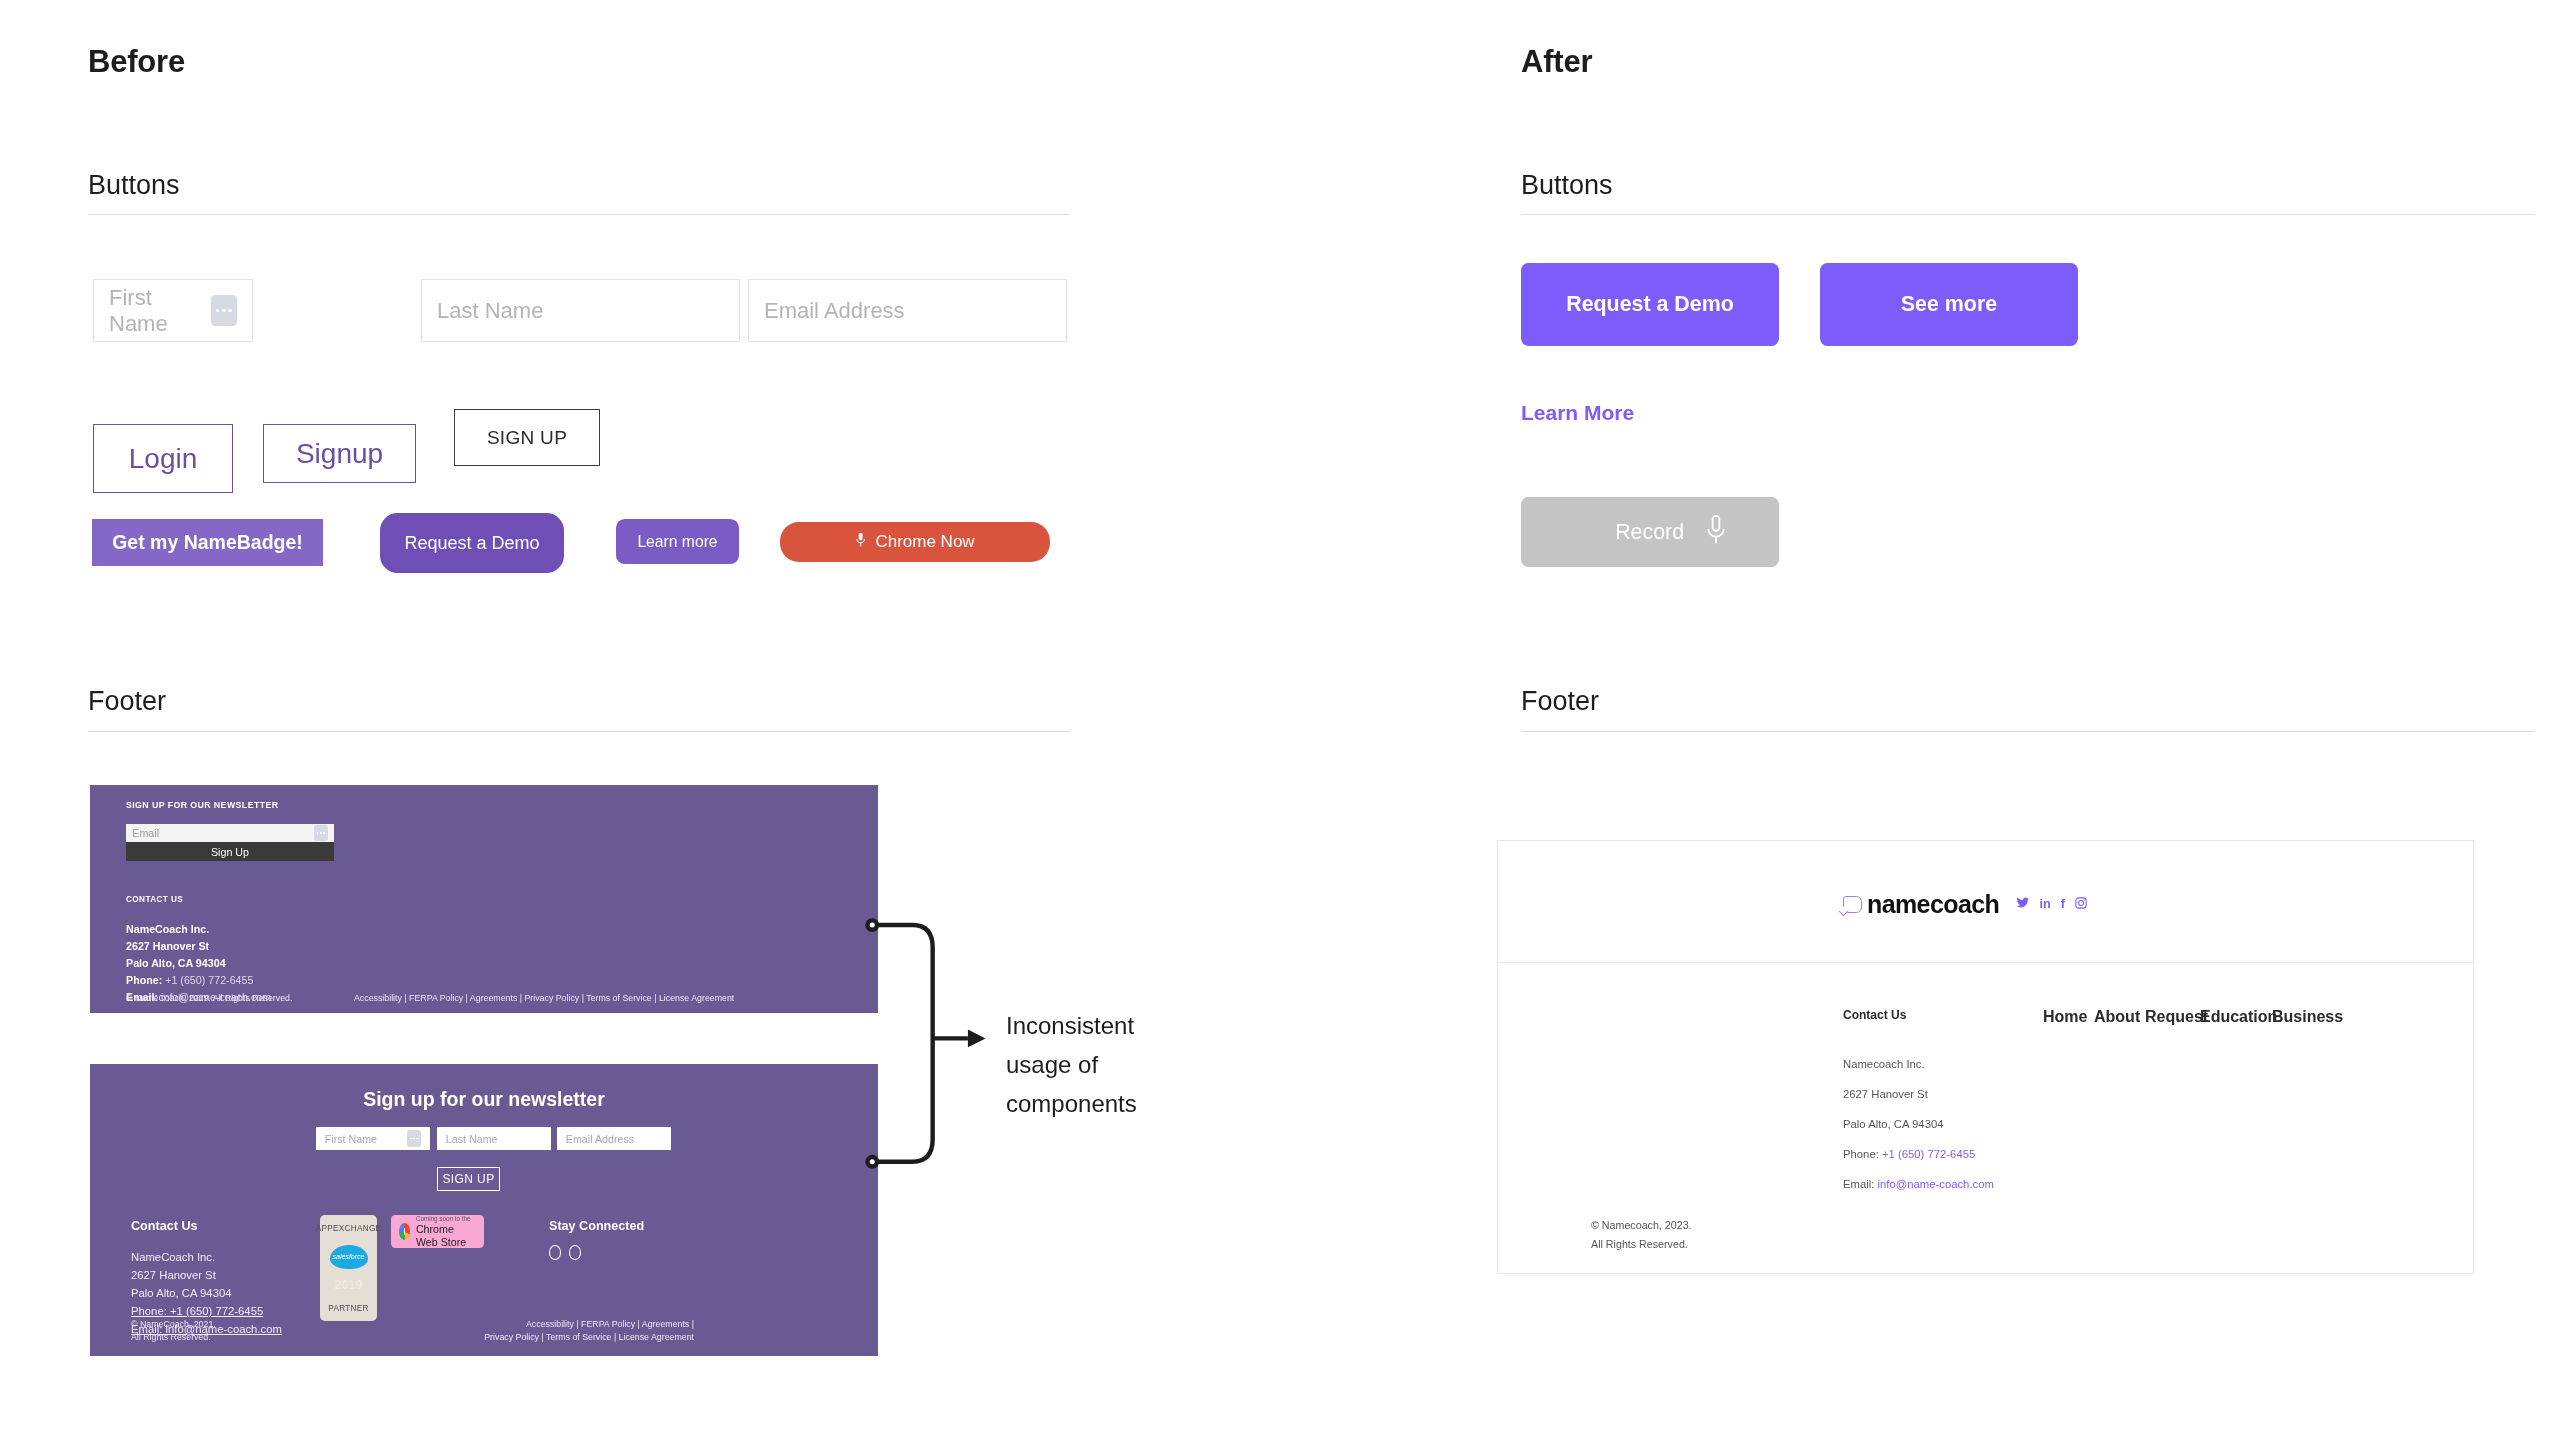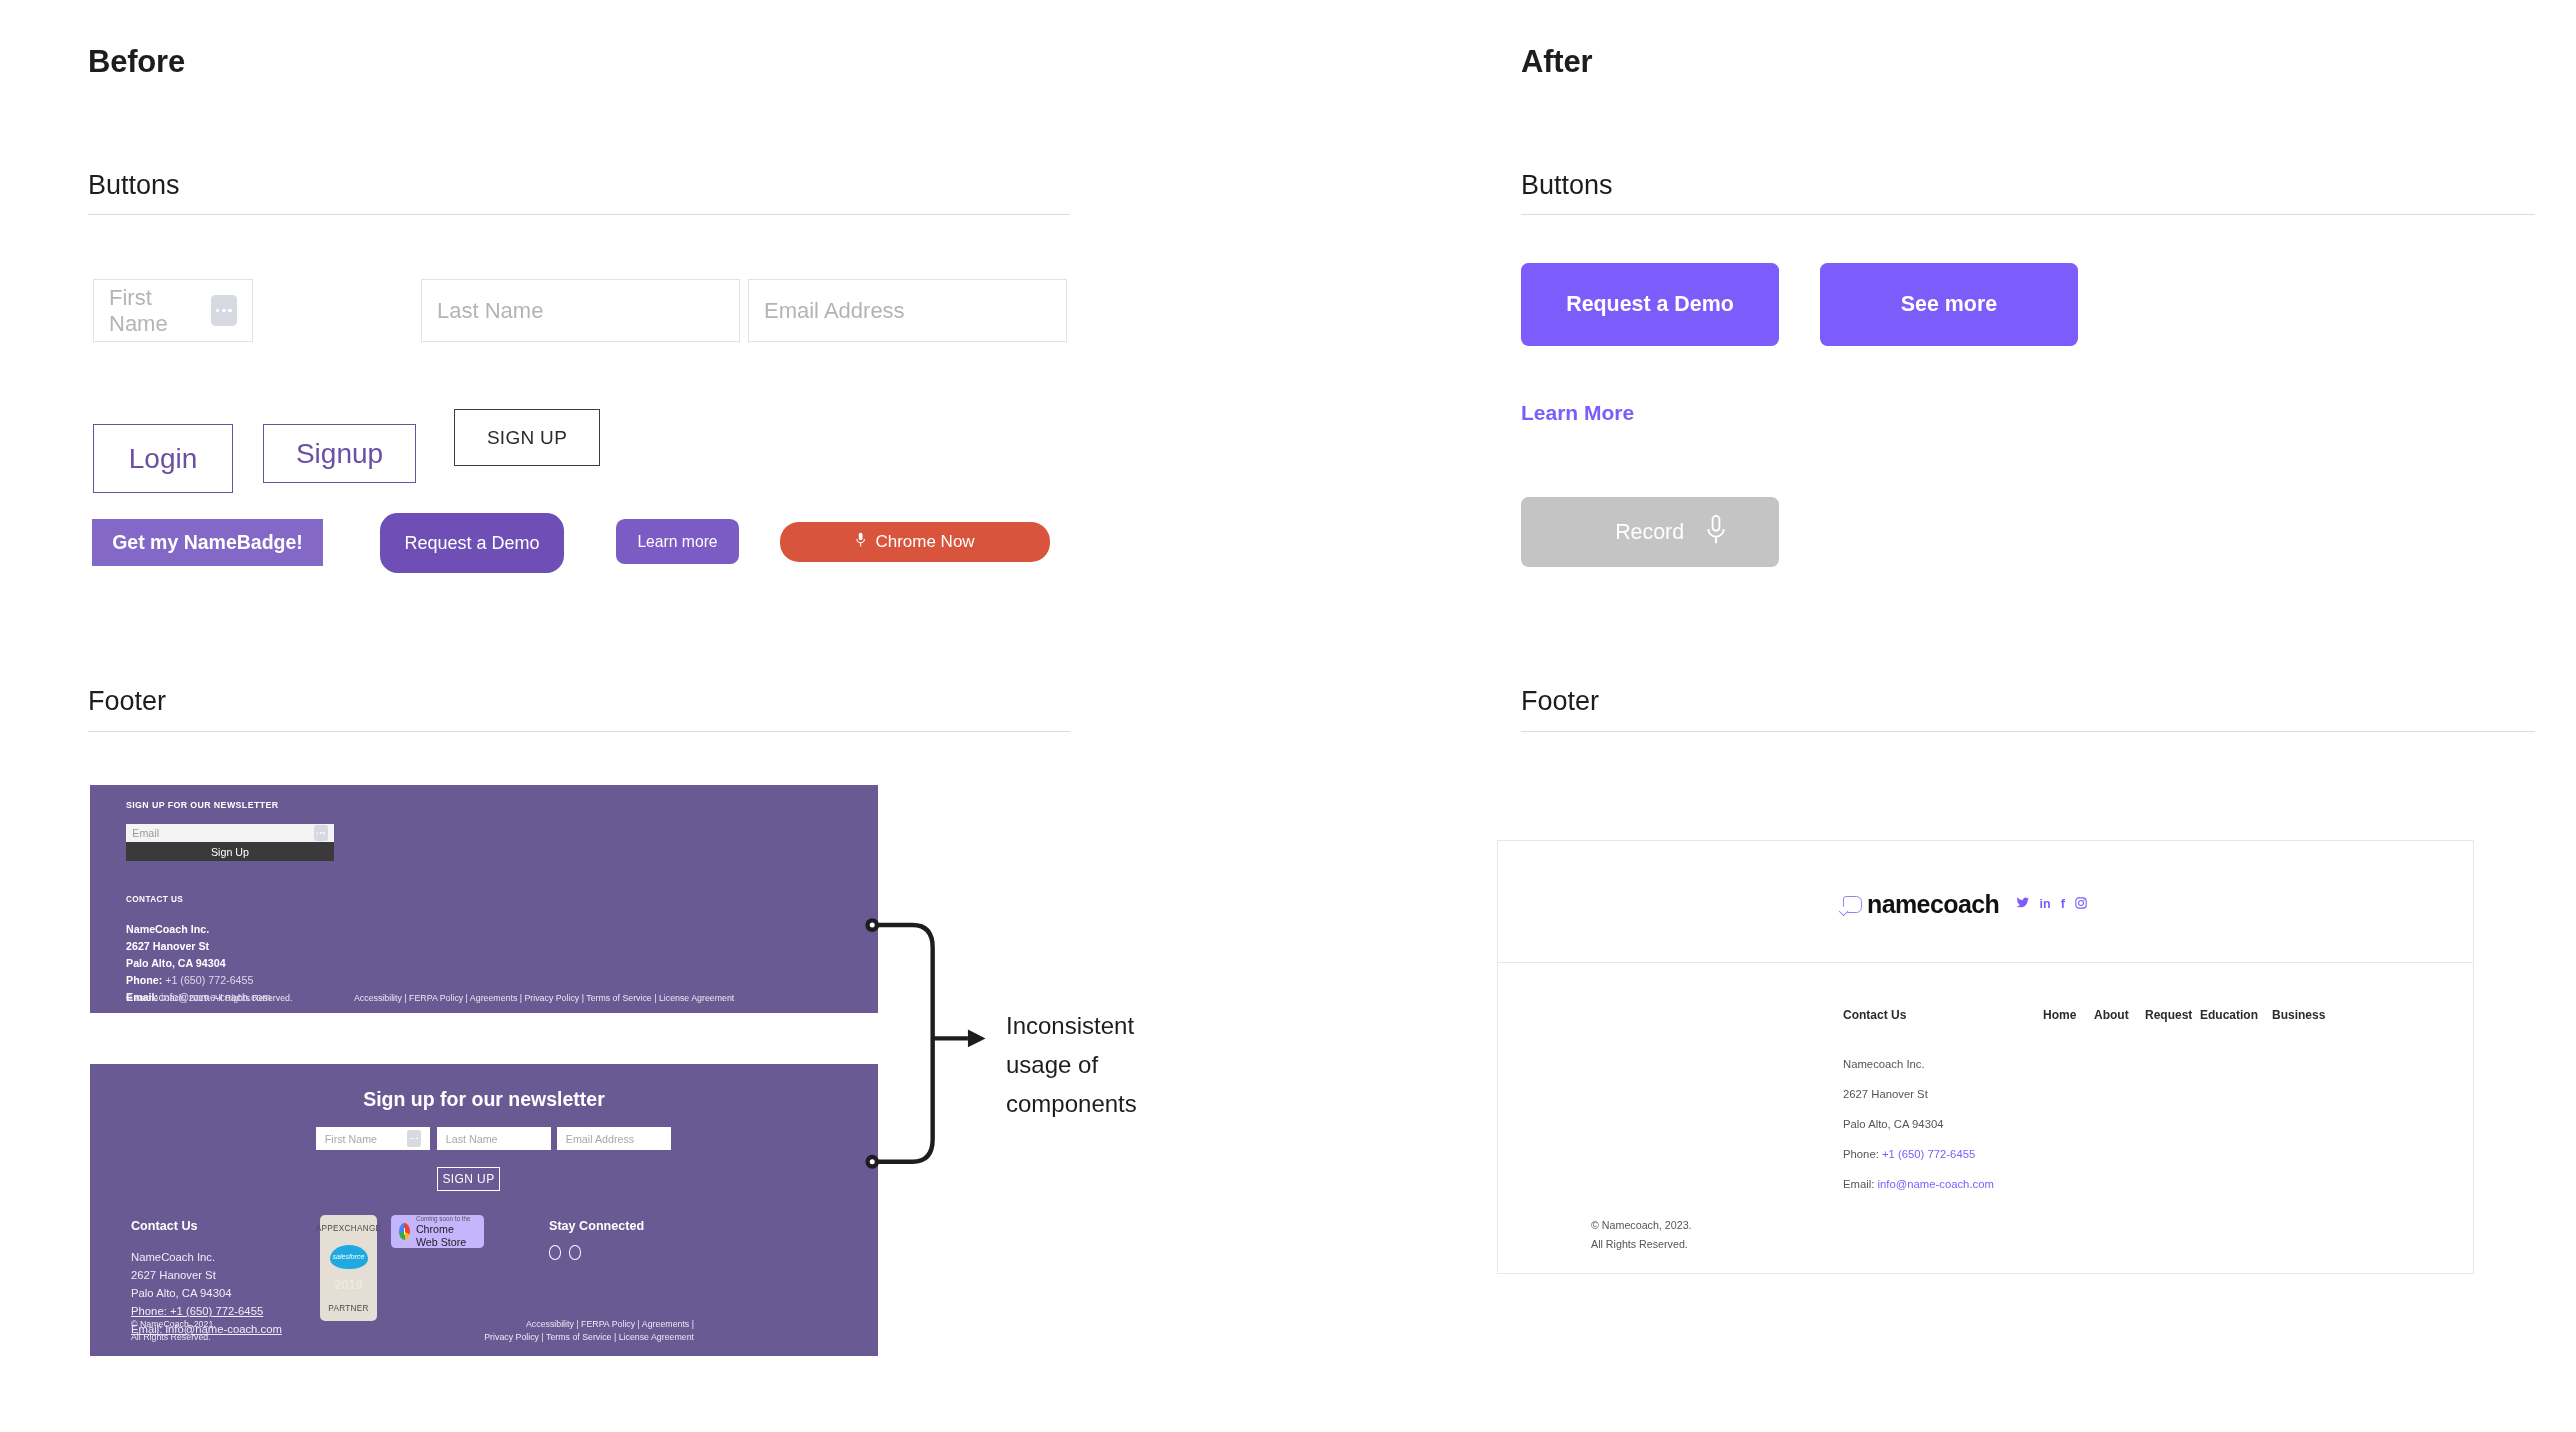--- a/index.html
+++ b/index.html
@@ -178,21 +178,21 @@
   .badge-appex .t { font-size: 8.2px; color: #4a4a4a; letter-spacing: 0.3px; font-weight: 500;}
   .badge-appex .cloud {
     width: 38px; height: 24px; background: #1eaae0;
     border-radius: 50% 50% 46% 46% / 58% 58% 42% 42%;
     display:flex;align-items:center;justify-content:center;
     color:#fff;font-size:7px;font-style:italic;
   }
   .badge-appex .yr { font-size: 12.6px; color: #efe9e0; font-weight: 700; margin-top:-2.5px;}
   .badge-chrome {
     position: absolute;
-    background: #c4b5fd; border-radius: 4.4px;
+    background: #f9a8d4; border-radius: 4.4px;
     display: flex; align-items: center; gap: 5.7px;
     padding: 5.7px 7.5px;
   }
   .badge-chrome .txt-s { font-size: 6.3px; color: #555; line-height: 8.2px; }
   .badge-chrome .txt-b { font-size: 10.7px; color: #222; line-height: 12.6px; }
   .chrome-logo {
     width: 17.6px; height: 17.6px; border-radius: 50%;
     background: conic-gradient(#ea4335 0 33%, #fbbc05 33% 50%, #34a853 50% 75%, #4285f4 75% 100%);
     position: relative;
   }
@@ -261,21 +261,21 @@
   .nc-mark::after {
     content:""; position:absolute; left:-3.8px; bottom:-1.9px;
     width:5.7px;height:5.7px;border-left:1.9px solid #9a7ff0;border-bottom:1.9px solid #9a7ff0;
     transform: rotate(-45deg); background:#fff;
   }
   .nc-word { font-size: 25px; font-weight: 700; color: #111; letter-spacing: -0.6px; }
   .af-social { display:flex; align-items:center; gap:10px; color:#7c5cfa; }
   .af-social span { font-size:12.6px; font-weight:700; line-height:1; }
 
   .af-head { position: absolute; font-size: 12px; font-weight: 700; color: #2b2b2b; }
-  .af-navlink { position: absolute; font-size: 12px; font-weight: 700; color: #2b2b2b; text-align: center; }
+  .af-navlink { position: absolute; font-size: 16px; font-weight: 700; color: #2b2b2b; text-align: center; }
   .af-addr { position: absolute; font-size: 11.3px; color: #555; line-height: 30px; }
   .af-addr a { color: #7c5cfa; text-decoration: none; }
   .af-copy { position: absolute; font-size: 10.7px; color: #555; line-height: 19px; }
   .af-legal { position: absolute; font-size: 10.7px; color: #555; }
   .af-legal span { margin-right: 22.6px; }
 </style>
 </head>
 <body>
 
 <div class="page">

